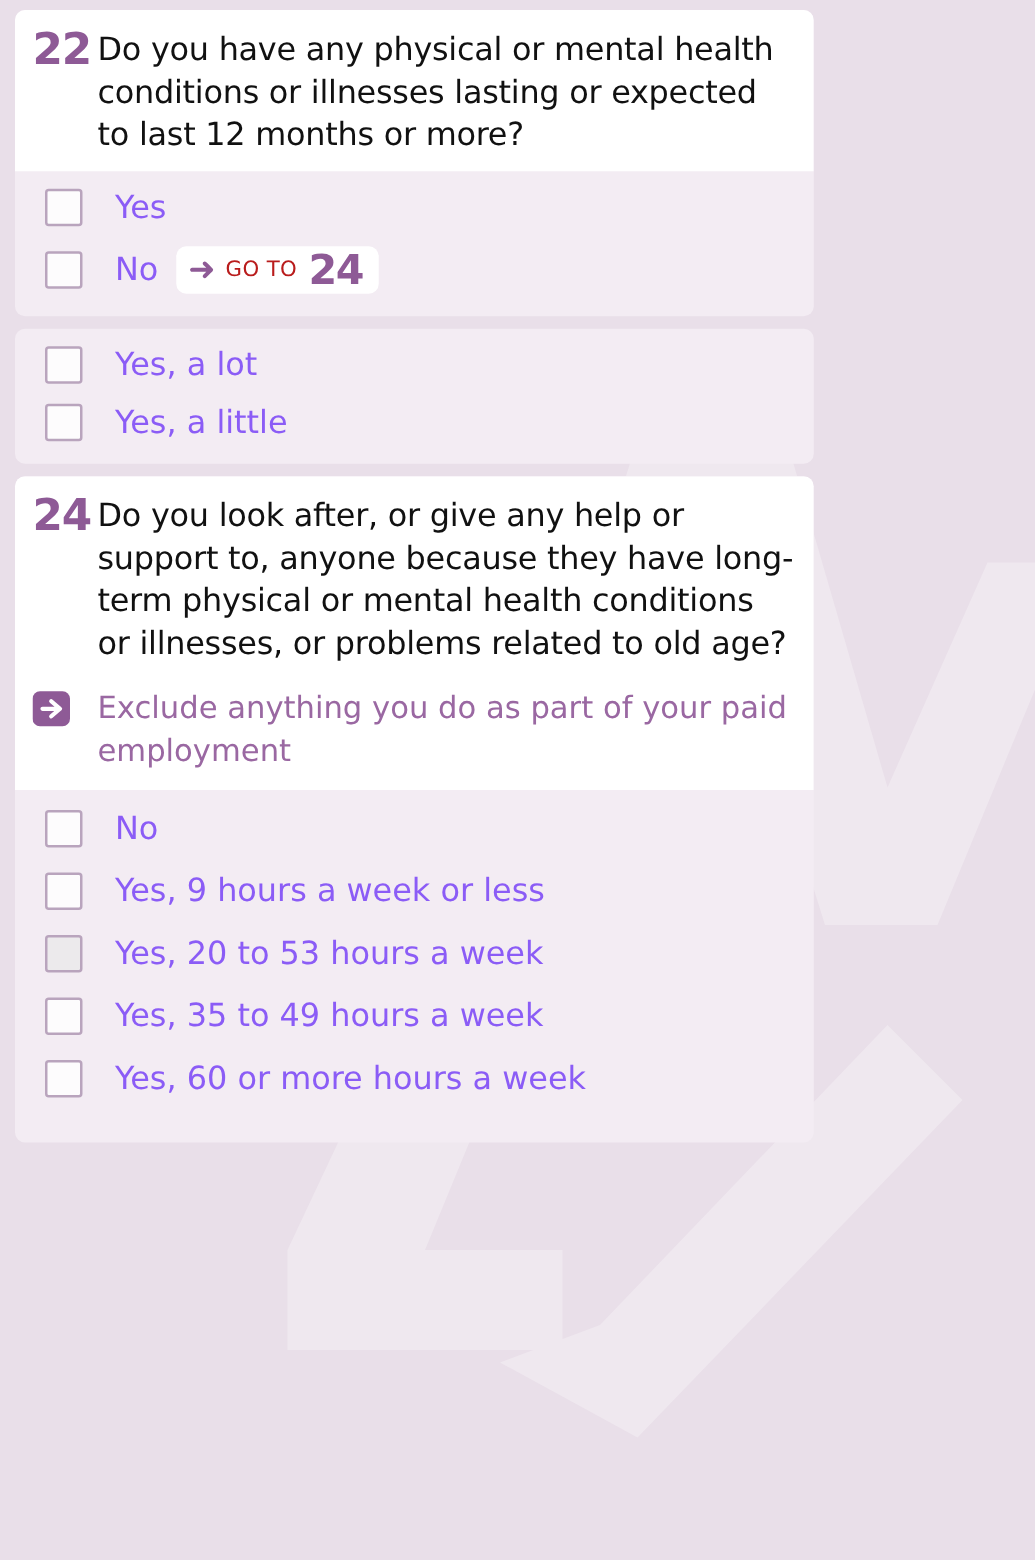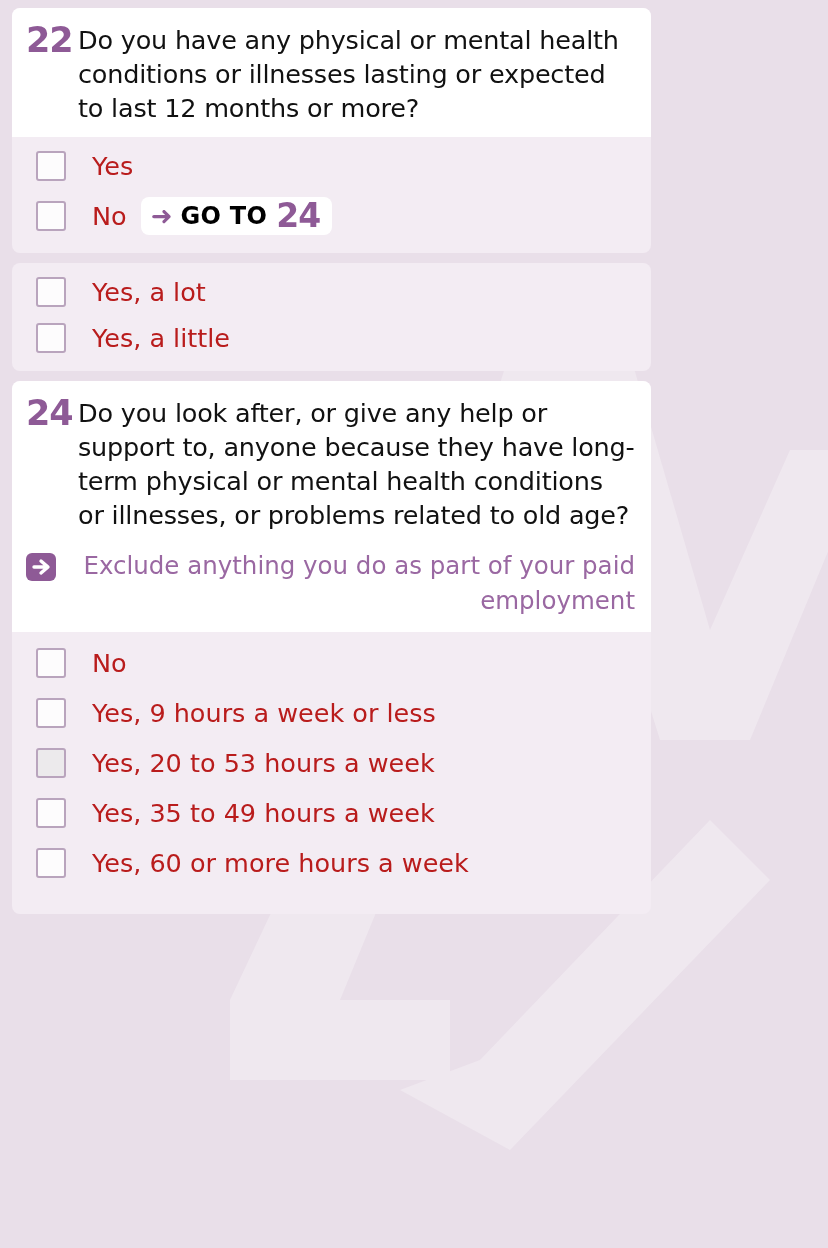--- a/index.html
+++ b/index.html
@@ -69,21 +69,20 @@
     flex: 1 1 auto;
     padding-top: 1px;
     letter-spacing: -0.2px;
   }
 
   .q-note {
     background: #ffffff;
     display: flex;
     align-items: flex-start;
     padding: 4px 16px 14px 14px;
-    text-align: right;
   }
   .note-arrow {
     flex: 0 0 auto;
     min-width: 52px;
     padding-top: 4px;
   }
   .note-arrow svg { display:block; }
   .note-text {
     color: #9a68a2;
     font-size: 24.5px;
@@ -108,44 +107,44 @@
     background: #fdfcfd;
     border-radius: 3px;
     flex: 0 0 auto;
     box-sizing: border-box;
   }
   .checkbox.shaded { background: #eceaec; }
 
   .opt-label {
     font-size: 25.5px;
     line-height: 30px;
-    color: #b91c1c;
+    color: #8b5cf6;
     margin-left: 26px;
     white-space: nowrap;
   }
 
   .goto {
     display: inline-flex;
     align-items: center;
     background: #ffffff;
     border-radius: 8px;
     padding: 4px 12px 4px 10px;
     margin-left: 14px;
   }
   .goto .g-arrow {
     color: #8e5a96;
     font-size: 26px;
     line-height: 26px;
     margin-right: 8px;
     font-weight: bold;
   }
   .goto .g-text {
-    color: #000000;
-    font-size: 24px;
-    font-weight: bold;
+    color: #b91c1c;
+    font-size: 17px;
+    font-weight: normal;
     letter-spacing: 0.3px;
   }
   .goto .g-num {
     color: #8e5a96;
     font-size: 33px;
     font-weight: bold;
     margin-left: 9px;
     line-height: 30px;
     letter-spacing: -1px;
   }

